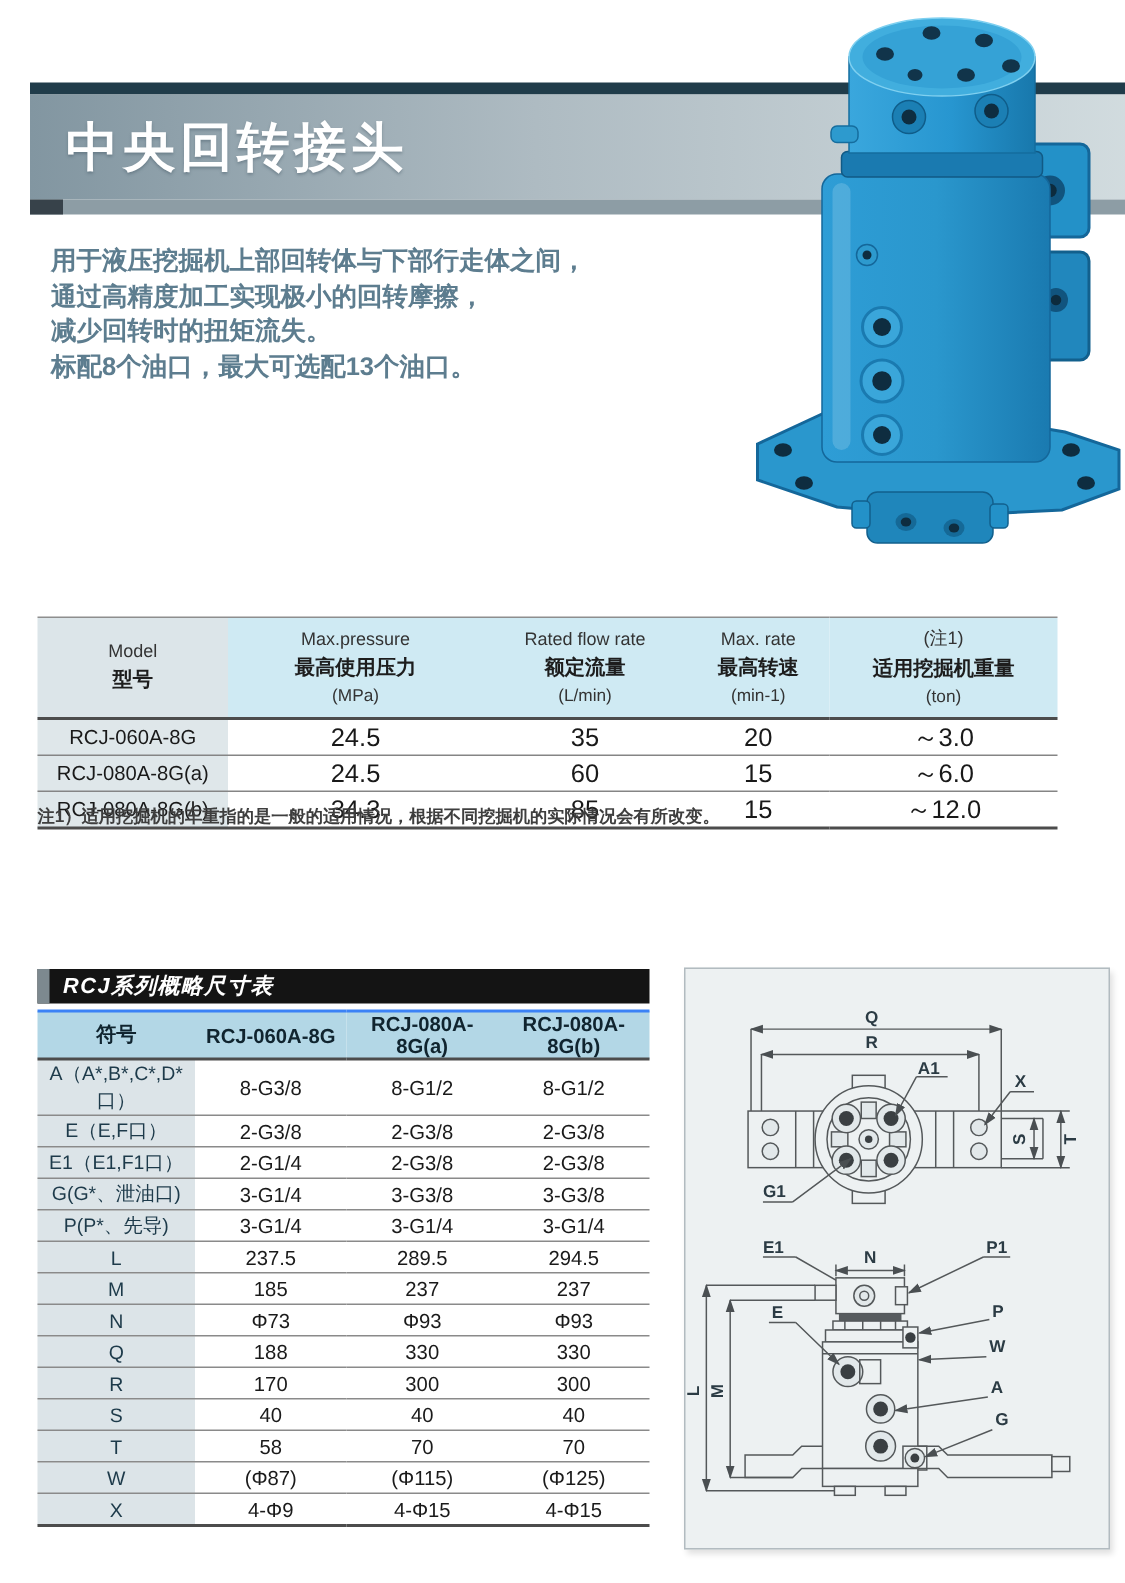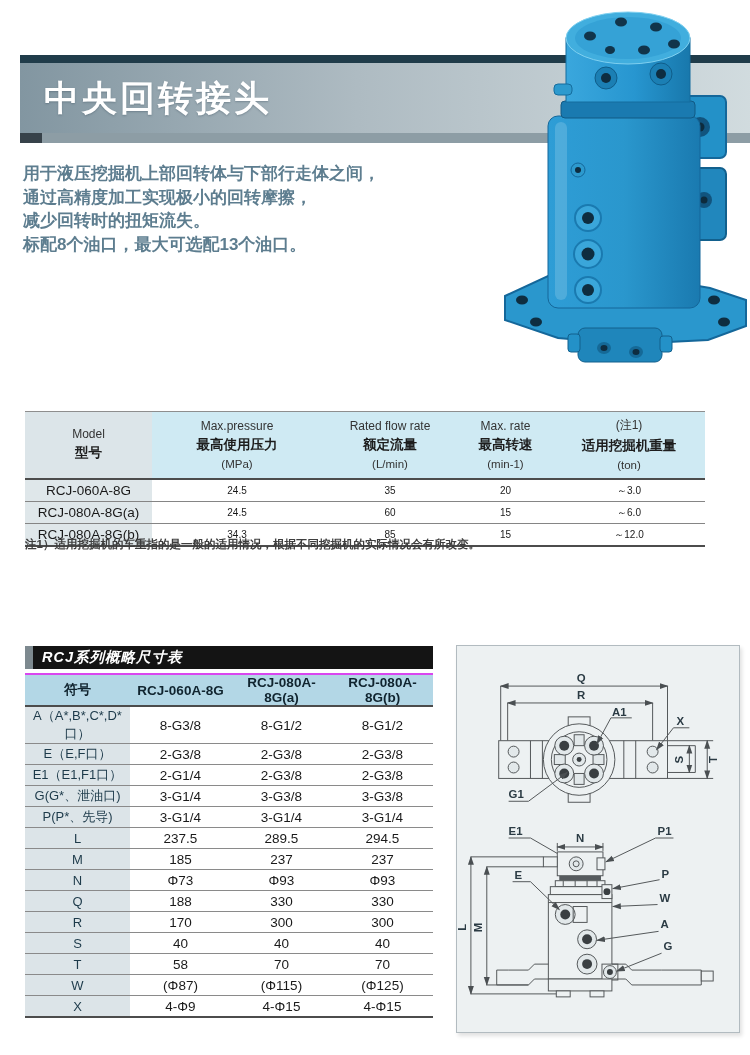--- a/index.html
+++ b/index.html
@@ -10,54 +10,54 @@
   .banner{position:absolute;left:0;top:55px;width:750px;height:88px;z-index:1;padding-left:20px;}
   .banner-strip{height:8px;background:#203c4a;}
   .banner-main{height:70px;background:linear-gradient(90deg,#8296a1 0%,#aebbc2 45%,#d3dde0 100%);
                display:flex;align-items:center;}
   .banner-title{color:#ffffff;font-size:35px;font-weight:bold;letter-spacing:3px;
                 padding-left:24px;text-shadow:0 1px 2px rgba(50,70,82,.35);}
   .banner-band{height:10px;background:#8d9da5;position:relative;}
   .banner-notch{position:absolute;left:0;top:0;width:22px;height:10px;background:#37424a;}
 
   
-  .desc{position:absolute;left:23px;top:162px;z-index:2;font-size:17px;font-weight:bold;
+  .desc{position:absolute;left:34px;top:162px;z-index:2;font-size:17px;font-weight:bold;
         color:#5d7d8f;line-height:23.5px;white-space:nowrap;}
 
   
   .product{position:absolute;left:478px;top:0;width:272px;height:368px;z-index:3;}
 
   
   table{border-collapse:collapse;table-layout:fixed;}
   .spec-table{position:absolute;left:25px;top:411px;width:680px;z-index:2;}
   .spec-table th{border-top:1px solid #8e8e8e;border-bottom:2px solid #4c4c4c;
                  vertical-align:middle;padding:5px 0 6px;height:44px;}
   .spec-table th.c0{background:#dce5e9;}
   .spec-table th.cb{background:#cfeaf3;}
   .spec-table th span{display:block;text-align:center;}
   .spec-table .en{font-size:12px;font-weight:normal;color:#333;}
   .spec-table .zh{font-size:13.5px;font-weight:bold;color:#1d1d1d;margin-top:3px;}
   .spec-table .unit{font-size:11.5px;font-weight:normal;color:#333;margin-top:4px;min-height:13px;}
-  .spec-table td{height:21px;text-align:center;font-size:10px;color:#191919;
+  .spec-table td{height:21px;text-align:center;font-size:17px;color:#191919;
                  border-bottom:1px solid #858585;background:#fff;padding:0;}
   .spec-table td:first-child{background:#dfe7ea;font-size:13.5px;}
   .spec-table tr:last-child td{border-bottom:2px solid #4c4c4c;}
 
   .note{position:absolute;left:25px;font-size:11.5px;font-weight:bold;color:#3e3e3e;z-index:2;white-space:nowrap;}
   .note1{top:537px;}
   .note3{top:998px;}
 
   
   .dim-bar{position:absolute;left:25px;top:646px;width:408px;height:23px;background:#141414;
            display:flex;align-items:center;z-index:2;font-style:italic;}
   .dim-bar-accent{width:8px;height:23px;background:#7d898f;flex:0 0 auto;}
   .dim-title{color:#fff;font-size:14.5px;font-weight:bold;letter-spacing:1px;padding-left:9px;}
 
   .dim-table{position:absolute;left:25px;top:673px;width:408px;z-index:2;}
-  .dim-table th{background:#b3d7e6;border-top:2px solid #d946ef;border-bottom:2px solid #4c4c4c;
+  .dim-table th{background:#b3d7e6;border-top:2px solid #3b82f6;border-bottom:2px solid #4c4c4c;
                 height:21px;font-size:13.5px;font-weight:bold;color:#10242f;padding:0;text-align:center;}
   .dim-table td{height:20px;text-align:center;font-size:13.5px;color:#1a1a1a;
                 border-bottom:1px solid #8a8a8a;background:#fff;padding:0;}
   .dim-table td:first-child{background:#dce4e8;font-size:13px;color:#1d3a4a;margin-top:24px;}
   .dim-table tr:last-child td{border-bottom:2px solid #4c4c4c;}
 
   
   .diagram-box{position:absolute;left:456px;top:645px;width:284px;height:388px;box-sizing:border-box;
                background:#edf1f2;border:1px solid #b2bbc0;z-index:2;box-shadow:2px 3px 4px rgba(0,0,0,.12);}
   .diagram-box svg{display:block;}

